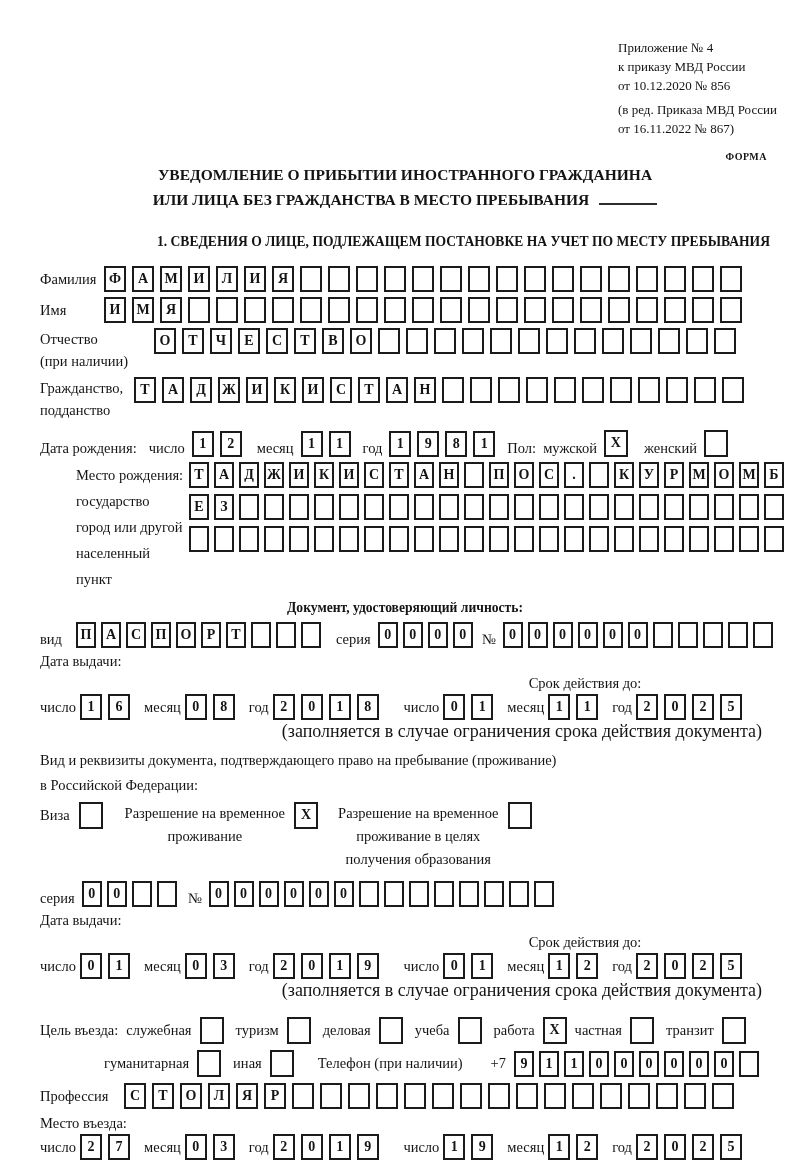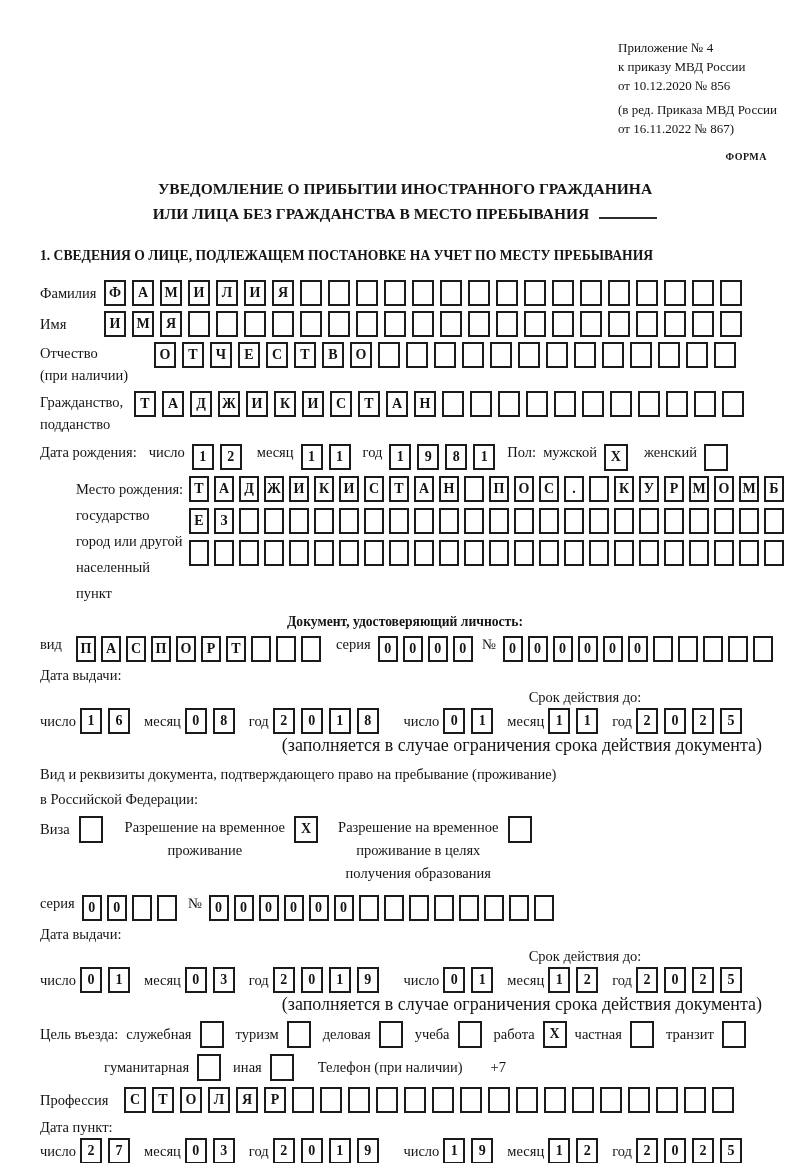--- a/index.html
+++ b/index.html
@@ -7,23 +7,23 @@
     width:800px;height:1163px;box-sizing:border-box;
     background:#fff;color:#141414;
     font-family:"Liberation Serif","DejaVu Serif",serif;
     padding:38px 30px 10px 40px;
     overflow:hidden;position:relative;
   }
   
   .top-right{margin-left:578px;width:195px;font-size:13px;line-height:19px;}
   .top-right .gap{margin-top:5px;}
   .forma{text-align:right;font-weight:bold;font-size:10px;margin-top:13px;padding-right:3px;letter-spacing:.5px;}
-  .title{text-align:center;font-weight:bold;font-size:15.5px;line-height:25px;margin-top:14px;}
+  .title{text-align:center;font-weight:bold;font-size:15.5px;line-height:25px;margin-top:0;}
   .title-underline{display:inline-block;width:58px;border-bottom:2.5px solid #2c2c2c;height:14px;margin-left:10px;}
-  .section-heading{text-align:left;font-weight:bold;font-size:13.6px;margin-top:22px;}
+  .section-heading{text-align:right;font-weight:bold;font-size:13.6px;margin-top:22px;}
   .note{font-size:18px;}
   .note.right{text-align:right;padding-right:8px;margin-top:1px;}
   
   .cells{display:inline-block;white-space:nowrap;}
   .cell{
     display:inline-block;box-sizing:border-box;
     width:22px;height:26px;border:2px solid #1b1b1b;margin-right:6px;
     font-size:14px;line-height:21px;font-weight:600;text-align:center;
     vertical-align:top;background:#fff;
   }
@@ -42,21 +42,21 @@
   .daterow{display:flex;align-items:center;font-size:14.5px;}
   .dgroup{display:flex;align-items:center;}
   .dgroup .dlbl{margin-right:4px;}
   .dgroup .cells{margin-right:8px;}
   .dgroup-right{margin-left:auto;margin-right:14px;}
   .intro{font-size:14.5px;line-height:25px;}
   .opts-row{display:flex;align-items:flex-start;font-size:14.5px;margin-top:4px;}
   .opt{display:flex;align-items:flex-start;}
   .opt .olbl{line-height:27px;margin-right:9px;}
   .opt-ml-text{text-align:center;line-height:23px;margin-right:9px;}
-  .inline-row{display:flex;align-items:flex-start;font-size:14.5px;margin-bottom:5px;}
+  .inline-row{display:flex;align-items:flex-end;font-size:14.5px;margin-bottom:5px;}
   .inline-row .t{margin-right:7px;}
   .purpose-row{display:flex;align-items:center;font-size:14.5px;margin-bottom:6px;}
   .purpose-row .t{margin-right:8px;}
   .purpose-row .chkbox{margin-right:12px;}
 </style>
 </head>
 <body>
 
 <div class="page">
 
@@ -218,21 +218,21 @@
       <span class="dlbl">число</span>
       <span class="cells"><span class="cell">0</span><span class="cell">1</span></span>
       <span class="dlbl">месяц</span>
       <span class="cells"><span class="cell">1</span><span class="cell">2</span></span>
       <span class="dlbl">год</span>
       <span class="cells"><span class="cell">2</span><span class="cell">0</span><span class="cell">2</span><span class="cell">5</span></span>
     </span>
   </div>
   <div class="note right">(заполняется в случае ограничения срока действия документа)</div>
 
-  <div class="purpose-row" style="margin-top:6px;">
+  <div class="purpose-row" style="margin-top:16px;">
     <span class="t">Цель въезда:</span>
     <span class="t">служебная</span>
     <span class="cells chkbox"><span class="cell"></span></span>
     <span class="t">туризм</span>
     <span class="cells chkbox"><span class="cell"></span></span>
     <span class="t">деловая</span>
     <span class="cells chkbox"><span class="cell"></span></span>
     <span class="t">учеба</span>
     <span class="cells chkbox"><span class="cell"></span></span>
     <span class="t">работа</span>
@@ -242,29 +242,30 @@
     <span class="t">транзит</span>
     <span class="cells chkbox"><span class="cell"></span></span>
   </div>
   <div class="purpose-row">
     <span class="t" style="margin-left:64px;">гуманитарная</span>
     <span class="cells chkbox"><span class="cell"></span></span>
     <span class="t">иная</span>
     <span class="cells chkbox" style="margin-right:24px;"><span class="cell"></span></span>
     <span class="t" style="margin-right:28px;">Телефон (при наличии)</span>
     <span class="t">+7</span>
+    <span class="cells tight"><span class="cell">9</span><span class="cell">1</span><span class="cell">1</span><span class="cell">0</span><span class="cell">0</span><span class="cell">0</span><span class="cell">0</span><span class="cell">0</span><span class="cell">0</span><span class="cell"></span></span>
   </div>
 
   <div class="frow">
     <span class="flabel" style="width:84px;">Профессия</span>
     <span class="cells"><span class="cell">С</span><span class="cell">Т</span><span class="cell">О</span><span class="cell">Л</span><span class="cell">Я</span><span class="cell">Р</span><span class="cell"></span><span class="cell"></span><span class="cell"></span><span class="cell"></span><span class="cell"></span><span class="cell"></span><span class="cell"></span><span class="cell"></span><span class="cell"></span><span class="cell"></span><span class="cell"></span><span class="cell"></span><span class="cell"></span><span class="cell"></span><span class="cell"></span><span class="cell"></span></span>
   </div>
 
   <div class="subhead-row" style="margin-top:6px;">
-    <span class="subhead-left">Дата пункт:</span>
+    <span class="subhead-left">Место въезда:</span>
   </div>
   <div class="daterow">
     <span class="dgroup">
       <span class="dlbl">число</span>
       <span class="cells"><span class="cell">2</span><span class="cell">7</span></span>
       <span class="dlbl">месяц</span>
       <span class="cells"><span class="cell">0</span><span class="cell">3</span></span>
       <span class="dlbl">год</span>
       <span class="cells"><span class="cell">2</span><span class="cell">0</span><span class="cell">1</span><span class="cell">9</span></span>
     </span>

